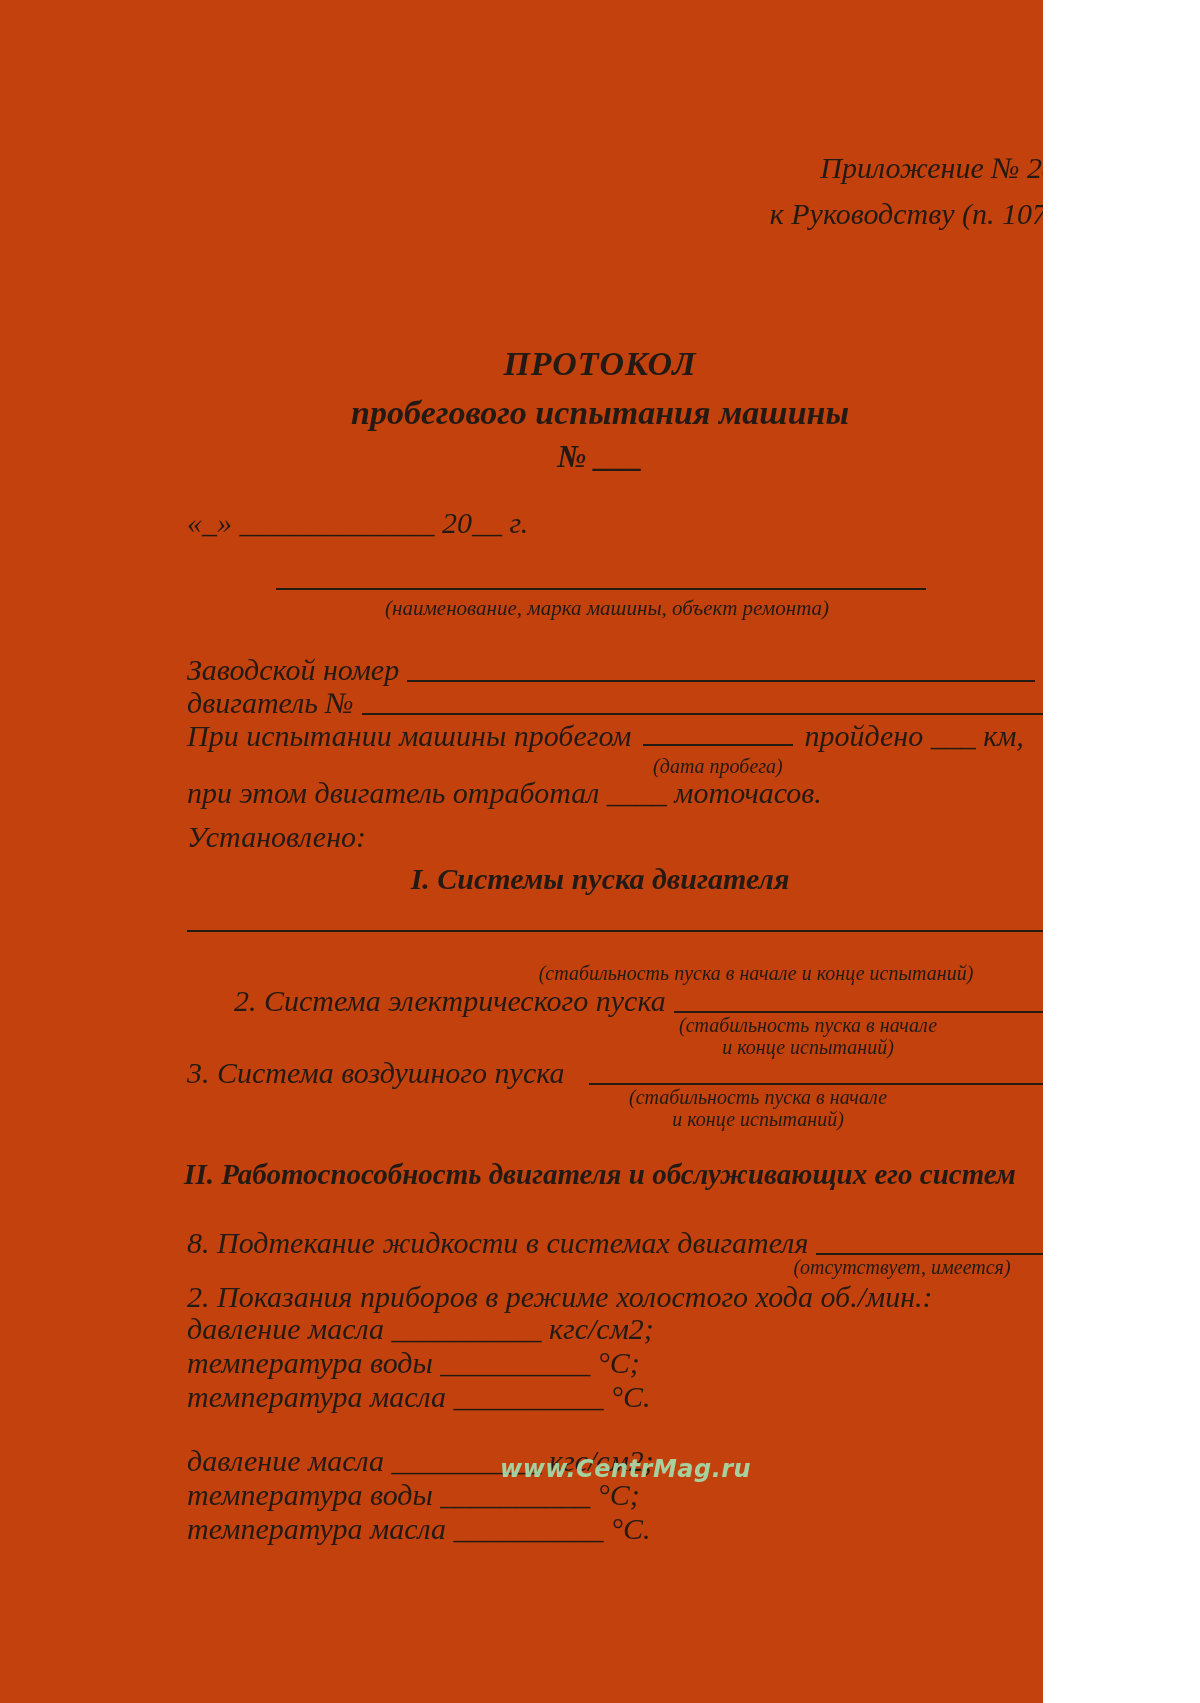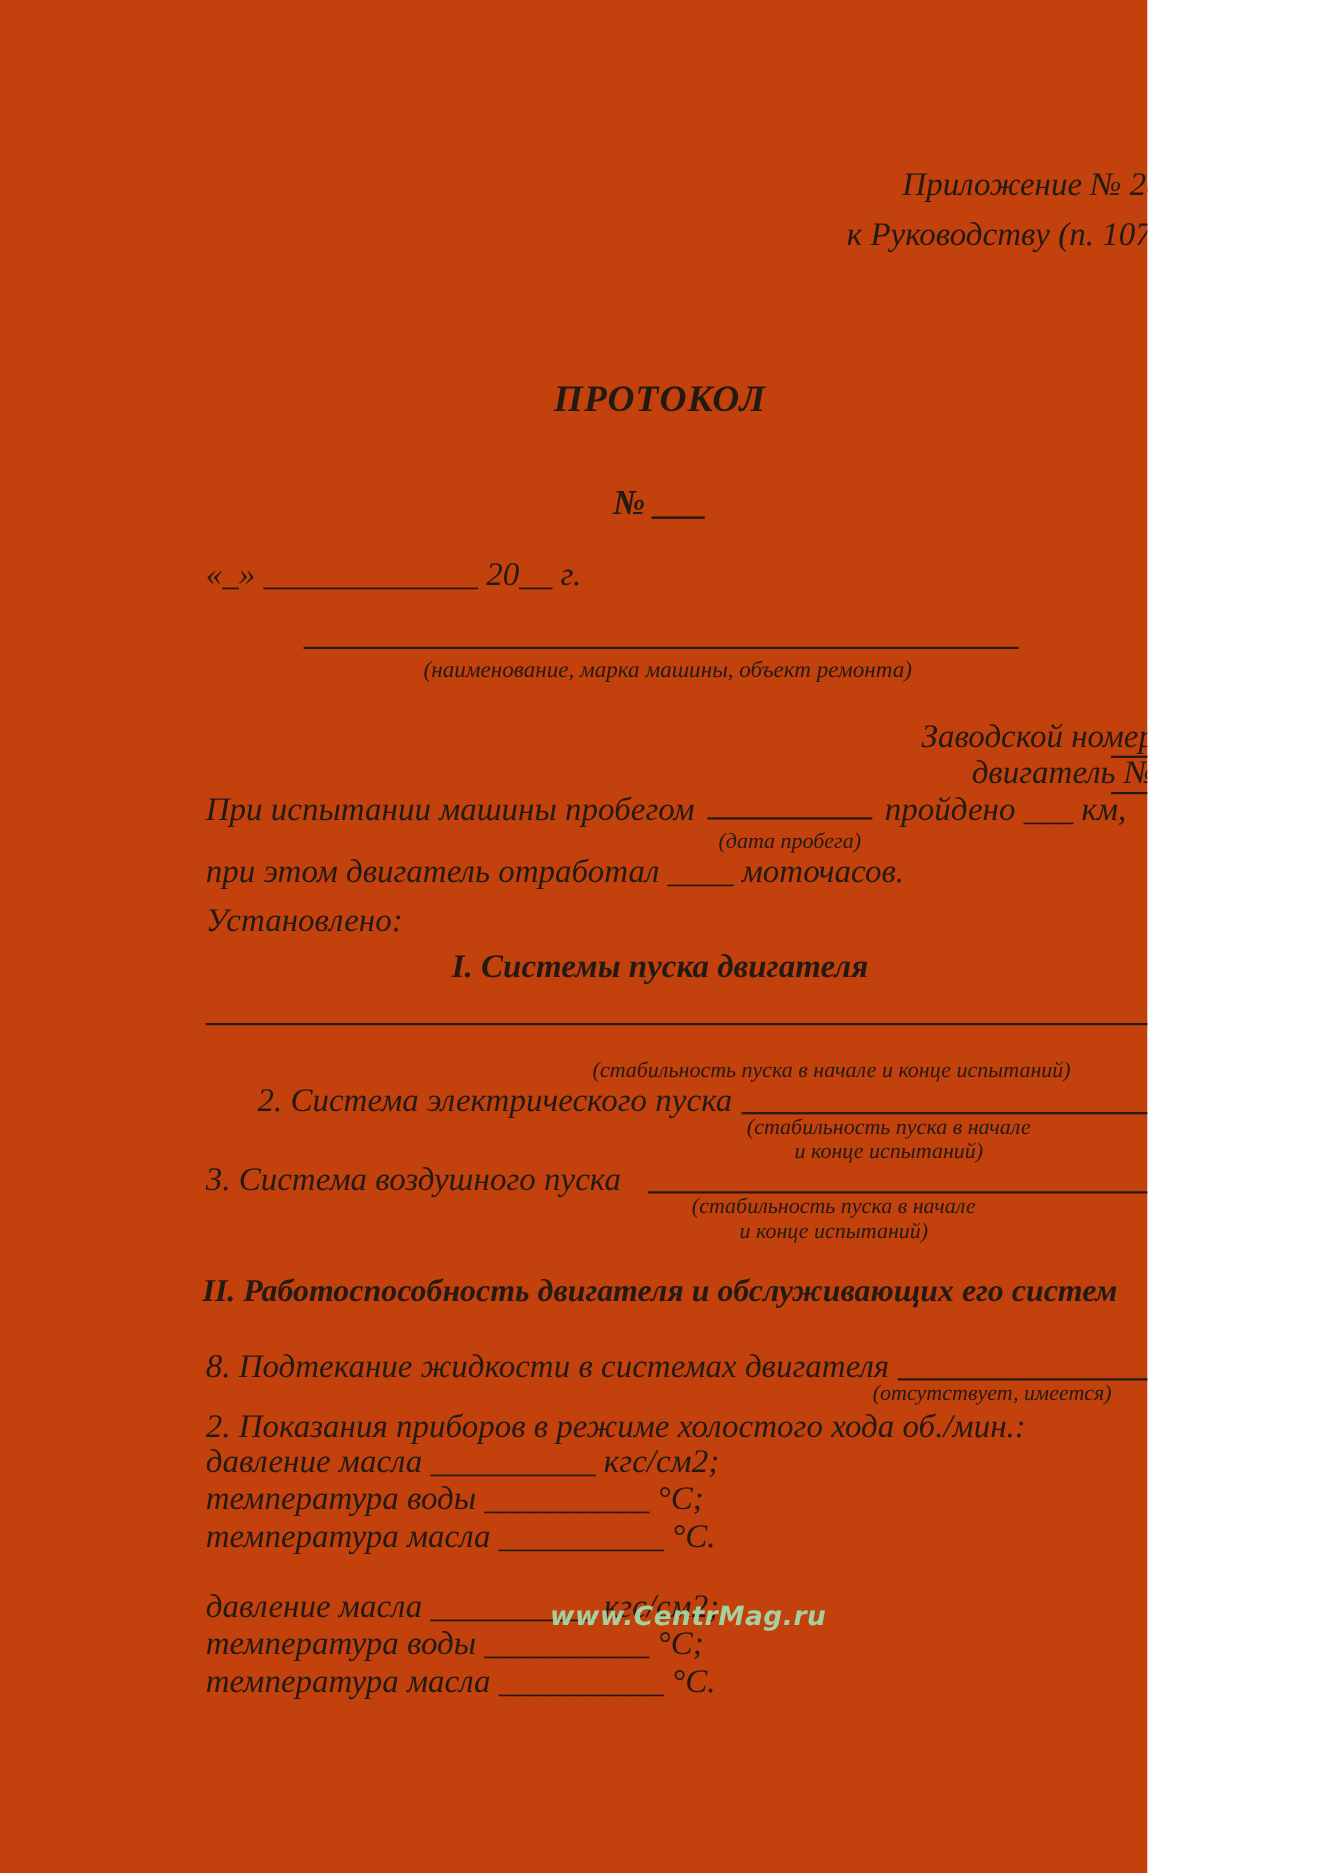--- a/index.html
+++ b/index.html
@@ -19,21 +19,21 @@
   .title-sub  { top:394px; left:0; width:1200px; text-align:center;
                 font-size:34px; font-weight:bold; }
   .title-num  { top:438px; left:0; width:1200px; text-align:center;
                 font-size:32px; font-weight:bold; }
   .date-line  { top:506px; left:187px; font-size:30px; }
   .m-underline { top:560px; left:276px; width:650px; height:30px;
                  border-bottom:2px solid #241a14; }
   .m-caption   { top:596px; left:385px; width:430px; text-align:left;
                  font-size:21px; white-space:nowrap; }
   .row { position:absolute; left:187px; width:863px;
-         font-size:30px; line-height:34px;flex-direction:column; }
+         font-size:30px; line-height:34px; }
   .flexrow { display:flex; align-items:flex-end; column-gap:8px; }
   .fill { flex:1; border-bottom:2px solid #241a14; margin-bottom:5px; min-width:40px; }
   .bbox { display:inline-block; width:150px; height:24px; margin:0 4px;
           border-bottom:2px solid #241a14; position:relative; }
   .bbox .bcap { position:absolute; top:27px; left:50%; transform:translateX(-50%);
                 font-size:20px; white-space:nowrap; }
   .item { position:absolute; left:187px; width:863px; }
   .item-cap { position:absolute; text-align:center; font-size:20px; line-height:22px; }
   .sec-head { left:0; width:1200px; text-align:center; font-weight:bold; }
   .sec1-head { top:862px; font-size:30px; }
@@ -48,20 +48,21 @@
 <body>
 
 <div class="page">
 
   <div class="abs right-note">
     <div>Приложение № 28</div>
     <div>к Руководству (п. 107)</div>
   </div>
 
   <div class="abs title-main">ПРОТОКОЛ</div>
+  <div class="abs title-sub">пробегового испытания машины</div>
   <div class="abs title-num">№ ___</div>
 
   <div class="abs date-line">«_» _____________ 20__ г.</div>
 
   <div class="abs m-underline"></div>
   <div class="abs m-caption">(наименование, марка машины, объект ремонта)</div>
 
   <div class="row flexrow" style="top:653px">
     <span>Заводской номер</span>
     <span class="fill"></span>

